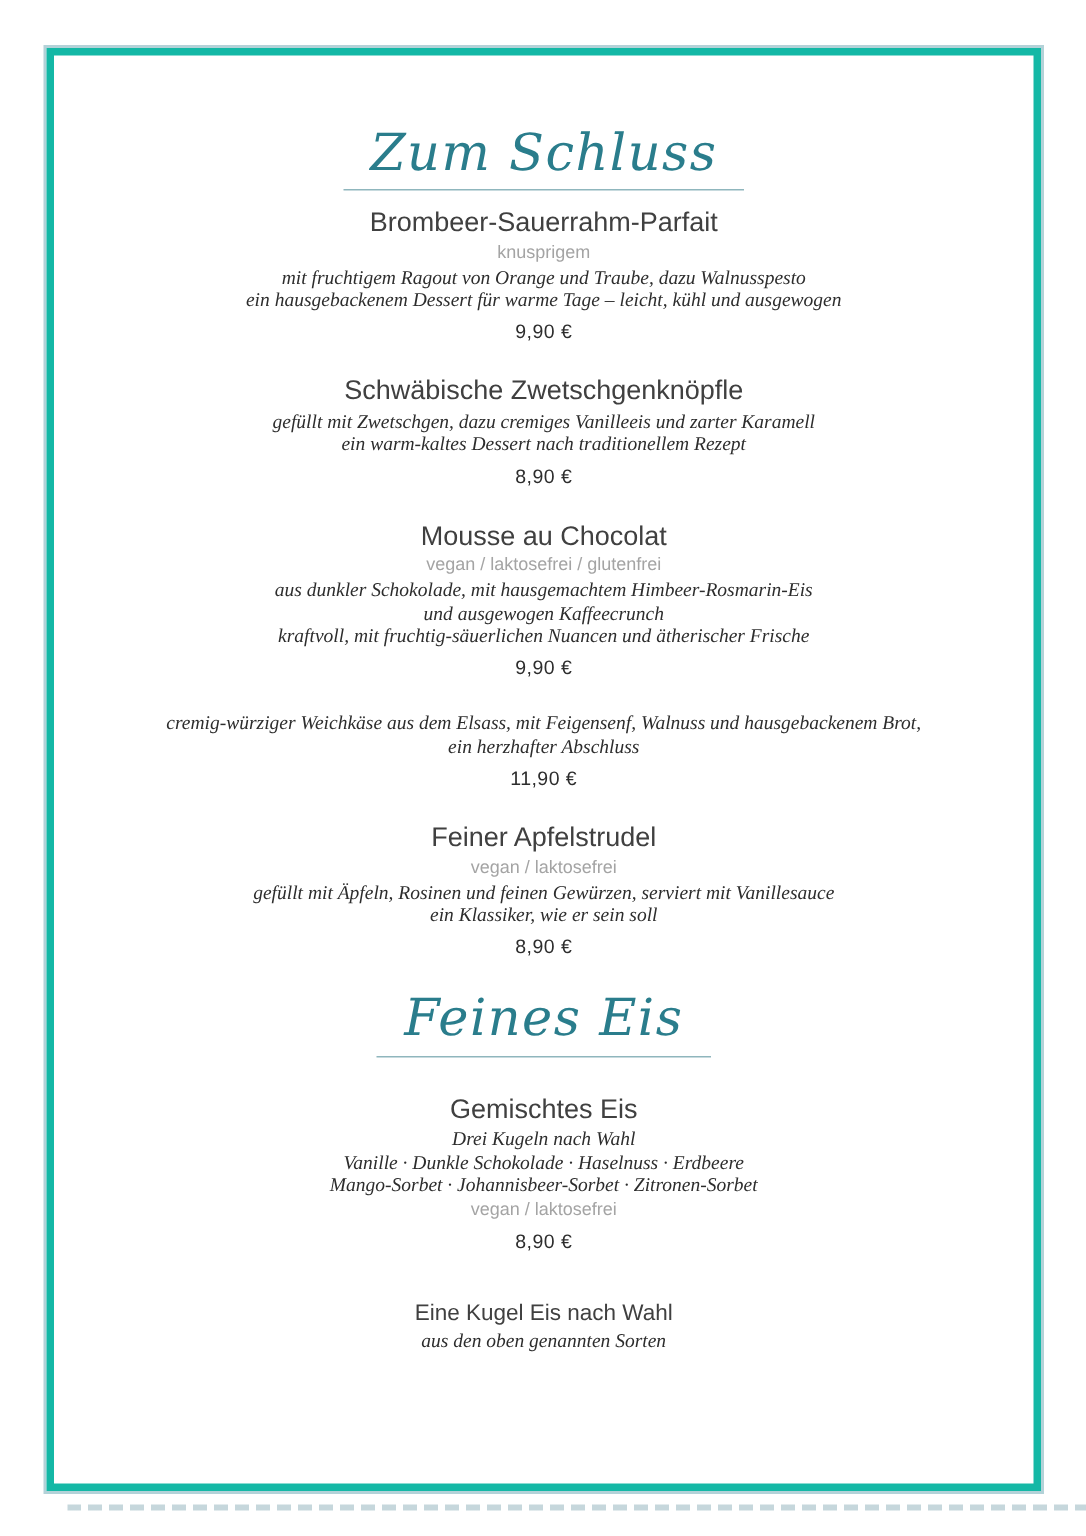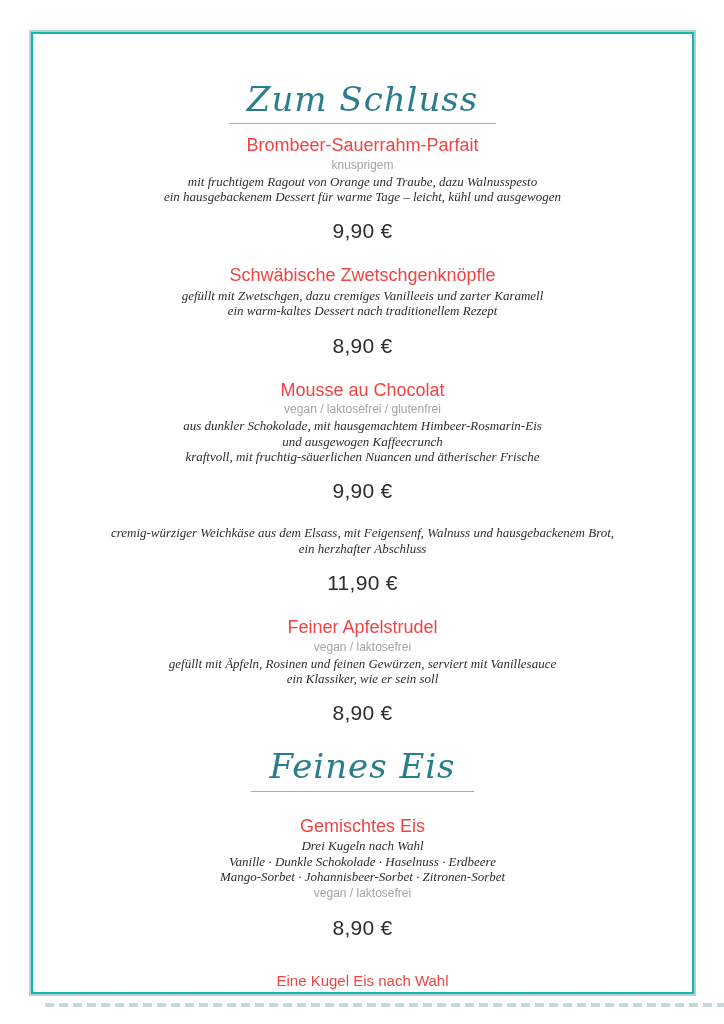--- a/index.html
+++ b/index.html
@@ -18,21 +18,21 @@
     background: #ffffff;
     overflow: hidden;
   }
   .frame {
     position: absolute;
     left: 31px;
     top: 32px;
     width: 663px;
     height: 962px;
     box-sizing: border-box;
-    border: 2px solid #14b8a6;
+    border: 5px solid #14b8a6;
     box-shadow: 0 0 0 2px #b3d2d8;
     background: #ffffff;
     text-align: center;
     overflow: hidden;
   }
   .section-head { margin: 0; }
   .section-head.first { margin-top: 46px; margin-bottom: 11px; }
   .section-head.second { margin-top: 9px; margin-bottom: 24px; }
   .script {
     display: inline-block;
@@ -45,43 +45,43 @@
     letter-spacing: 1px;
     border-bottom: 1px solid #8fb6bd;
     padding: 0 18px 4px 18px;
   }
   .item { margin: 0 40px 22px 40px; }
   .item-name {
     font-family: "Liberation Sans", sans-serif;
     font-weight: 400;
     font-size: 18px;
     line-height: 1.15;
-    color: #ef4444;
+    color: #404040;
     margin: 0 0 2px 0;
   }
   .item-name.small { font-size: 15px; }
   .diet {
     font-size: 12px;
     line-height: 1.25;
     color: #a4a4a4;
     margin-bottom: 1px;
   }
   .diet.after { margin-top: 2px; }
   .desc {
     font-family: "Liberation Serif", serif;
     font-size: 13px;
     line-height: 1.18;
     color: #2d2d2d;
     font-style: italic;
   }
   .price {
-    font-size: 21px;
+    font-size: 13px;
     color: #2d2d2d;
     letter-spacing: 0.3px;
-    margin-top: 15px;
+    margin-top: 6px;
   }
   .page-dashes {
     position: absolute;
     left: 45px;
     width: 679px;
     top: 1003px;
     height: 4px;
     background: repeating-linear-gradient(90deg, #c6d7dc 0px, #c6d7dc 9px, transparent 9px, transparent 14px);
   }
 </style>

